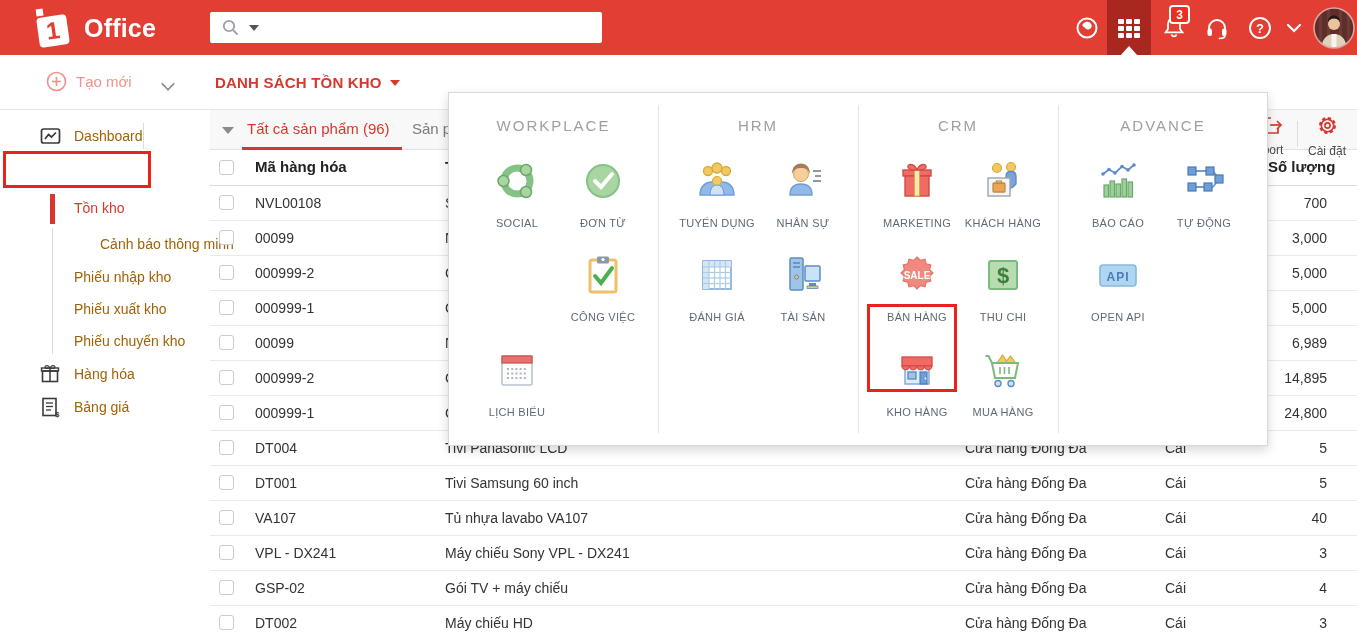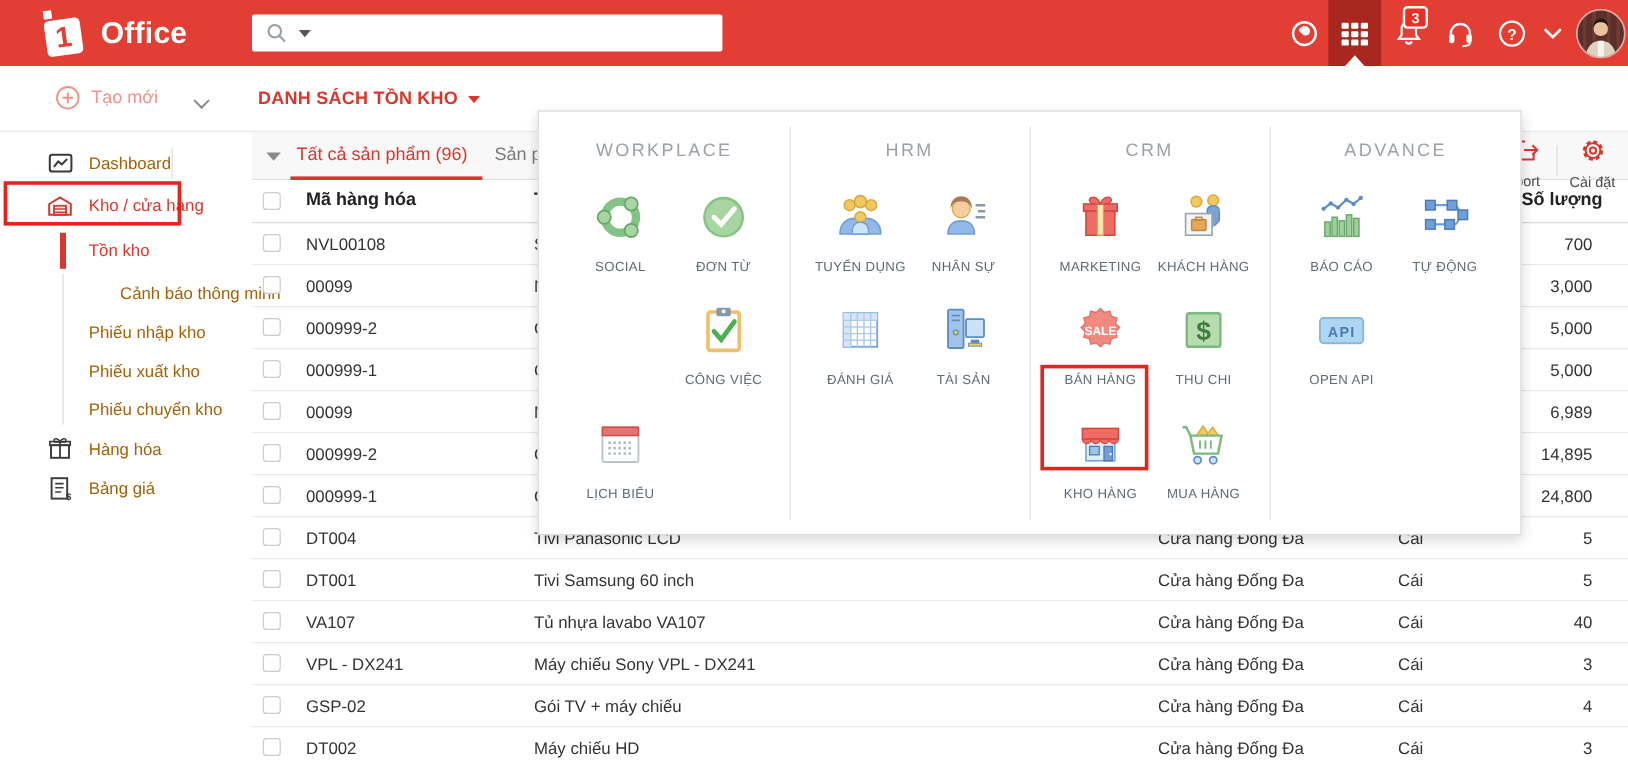--- a/index.html
+++ b/index.html
@@ -207,31 +207,20 @@
   <div class="side-item" style="top:119px;">
     <span class="ic">
       <svg width="21" height="19" viewBox="0 0 21 19">
           <rect x="1.5" y="2" width="18" height="14" rx="2" fill="none" stroke="#3a3a3a" stroke-width="1.7"></rect>
           <polyline points="5,12 8.5,7.5 11.5,10 16,5.5" fill="none" stroke="#3a3a3a" stroke-width="1.7"></polyline>
         </svg>
     </span>
     <span class="lb">Dashboard</span>
   </div>
 
-  <div class="side-item red" style="top:154px;">
-    <span class="ic">
-      <svg width="22" height="19" viewBox="0 0 22 19">
-          <path d="M2 8 L11 2.5 L20 8 V17 H2 Z" fill="none" stroke="#d8372d" stroke-width="1.7"></path>
-          <rect x="6" y="9.5" width="10" height="7.5" fill="none" stroke="#d8372d" stroke-width="1.5"></rect>
-          <line x1="6" y1="12.2" x2="16" y2="12.2" stroke="#d8372d" stroke-width="1.3"></line>
-          <line x1="6" y1="14.8" x2="16" y2="14.8" stroke="#d8372d" stroke-width="1.3"></line>
-        </svg>
-    </span>
-    <span class="lb">Kho / cửa hàng</span>
-  </div>
 
   <div class="side-item red" style="top:191px;">
     <span class="lb">Tồn kho</span>
   </div>
   <div class="ton-kho-bar"></div>
   <div class="sub-line"></div>
 
   <div class="side-item" style="top:227px;">
     <span class="lb ind2">Cảnh báo thông minh</span>
   </div>

